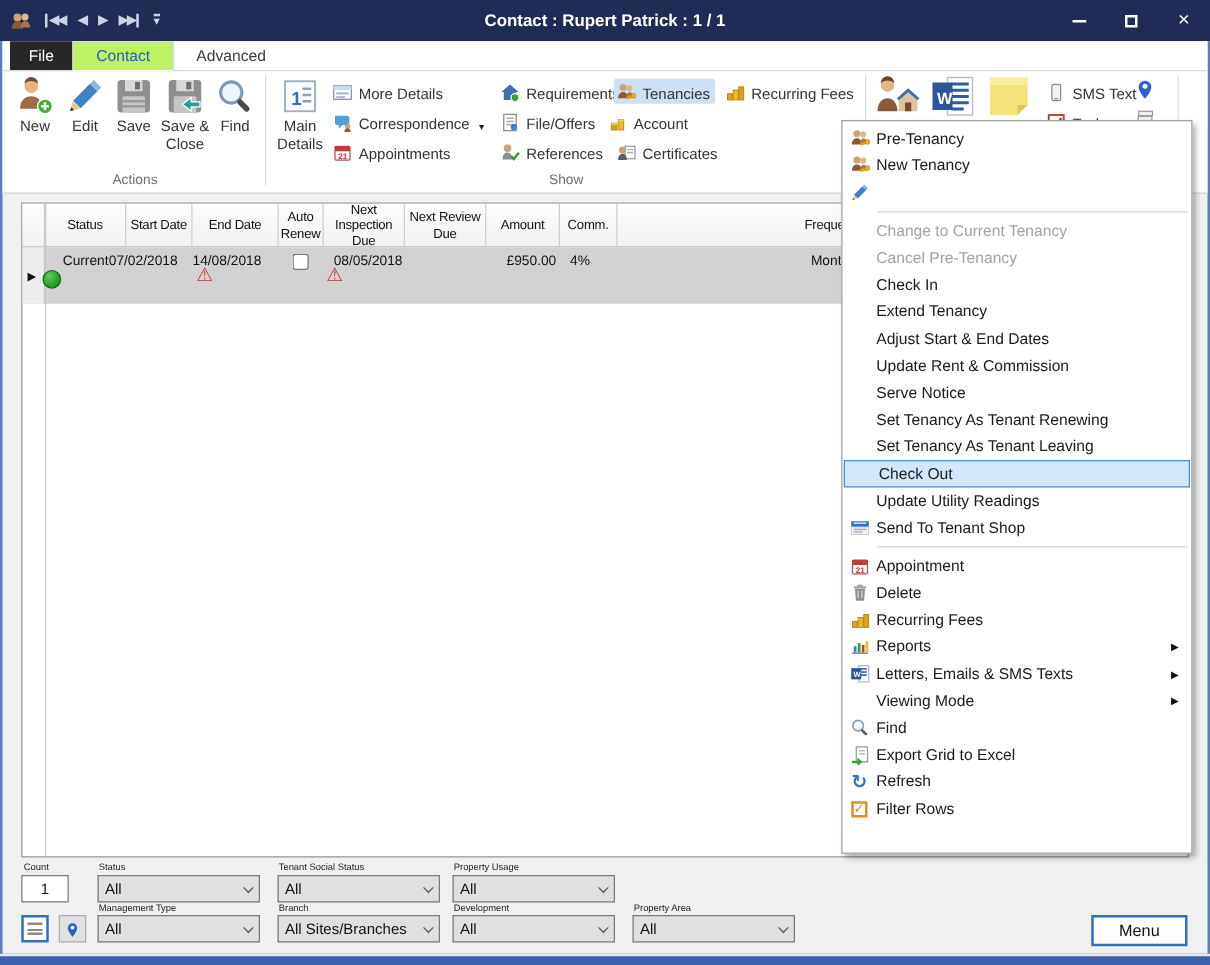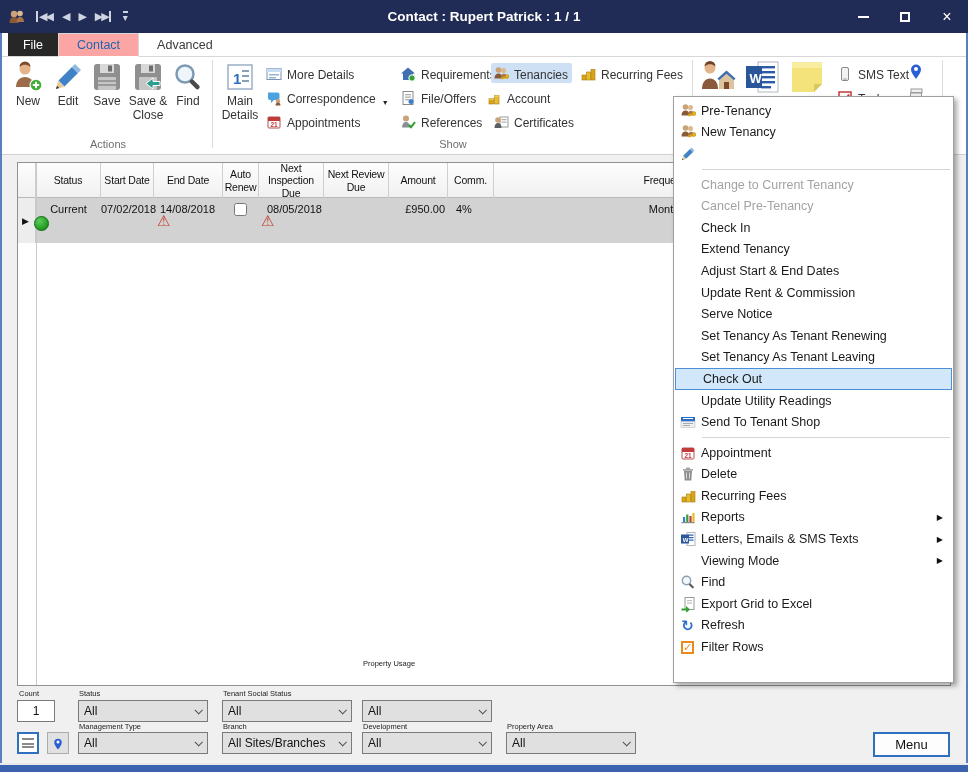--- a/index.html
+++ b/index.html
@@ -29,21 +29,21 @@
   .winctl{margin-left:auto;display:flex;align-items:center;height:100%}
   .wbtn{width:42px;height:100%;display:flex;align-items:center;justify-content:center;color:#fff}
   .minim{width:11px;height:2px;background:#fff;display:inline-block}
   .maxim{width:10px;height:10px;border:2px solid #fff;display:inline-block}
   .closex{font-size:16px;line-height:1}
 
   
   .tabrow{left:2px;top:33px;width:964px;height:24px;background:#fff;border-bottom:1px solid #d7d7d7;display:flex;align-items:stretch;z-index:3}
   .tab{display:flex;align-items:center;justify-content:center;font-size:12.5px;padding:0 18px;color:#3a3a3a}
   .tab.file{background:var(--filebg);color:#fff;width:50px;margin-left:6px;padding:0}
-  .tab.active{background:#fca5a5;color:var(--accent);border:1px solid #d7d7d7;border-bottom:1px solid #fff;margin-bottom:-1px}
+  .tab.active{background:#bef264;color:var(--accent);border:1px solid #d7d7d7;border-bottom:1px solid #fff;margin-bottom:-1px}
 
   
   .ribbon{left:2px;top:57px;width:964px;height:98px;background:#fff;border-bottom:1px solid #d0d0d0;z-index:2}
   .vsep{position:absolute;top:3px;height:88px;width:1px;background:#dcdcdc}
   .grouplabel{position:absolute;bottom:4px;font-size:11px;color:#6e6e6e;text-align:center}
   .bigbtn{position:absolute;top:4px;display:flex;flex-direction:column;align-items:center;gap:2px;font-size:12px;color:#333;text-align:center;line-height:1.15}
   .bigbtn svg{width:32px;height:32px}
   .sbtn{position:absolute;height:20px;display:flex;align-items:flex-end;gap:5px;font-size:12px;color:#333;white-space:nowrap;padding:1px 4px 1px 2px}
   .sbtn svg{width:16px;height:16px;flex:0 0 16px}
   .sbtn.hl{background:var(--ribbon-hl);border-radius:2px}
@@ -352,22 +352,22 @@
     <div class="gh" style="left:205px;width:36px">Auto Renew</div>
     <div class="gh" style="left:241px;width:65px">Next Inspection Due</div>
     <div class="gh" style="left:306px;width:65px">Next Review Due</div>
     <div class="gh" style="left:371px;width:59px">Amount</div>
     <div class="gh" style="left:430px;width:46px">Comm.</div>
     <div class="gh" style="left:476px;width:348px">Frequency</div>
   </div>
 
   <div class="grow">
     <div class="gc" style="left:18px;width:65px;text-align:center">Current</div>
-    <div class="gc" style="left:83px;width:51px;text-align:left">07/02/2018</div>
-    <div class="gc" style="left:136px;width:67px;text-align:center">14/08/2018</div>
+    <div class="gc" style="left:69px;width:51px;text-align:left">07/02/2018</div>
+    <div class="gc" style="left:136px;width:67px;text-align:left">14/08/2018</div>
     <div class="gc" style="left:241px;width:63px;text-align:right">08/05/2018</div>
     <div class="gc" style="left:306px;width:65px"></div>
     <div class="gc" style="left:371px;width:56px;text-align:right">£950.00</div>
     <div class="gc" style="left:438px;width:38px">4%</div>
     <div class="gc" style="left:476px;width:348px;text-align:center">Monthly</div>
   </div>
 
   <div class="markercell"></div>
   <div class="markerline"></div>
   <div class="rowmarker">▶</div>
@@ -577,21 +577,21 @@
 <div class="flabel abs" style="left:79px;top:689px">Status</div>
 <div class="dd abs" style="left:78px;top:700px">
   <span>All</span>
   <span class="chev"></span>
 </div>
 <div class="flabel abs" style="left:223px;top:689px">Tenant Social Status</div>
 <div class="dd abs" style="left:222px;top:700px">
   <span>All</span>
   <span class="chev"></span>
 </div>
-<div class="flabel abs" style="left:363px;top:659px">Property Usage</div>
+<div class="flabel abs" style="left:363px;top:689px">Property Usage</div>
 <div class="dd abs" style="left:362px;top:700px">
   <span>All</span>
   <span class="chev"></span>
 </div>
 
 <div class="sqbtn on abs" style="left:17px;top:732px">
   <span class="listlines"></span>
 </div>
 <div class="sqbtn abs" style="left:47px;top:732px">
   <svg width="12" height="15" viewBox="0 0 16 18">

